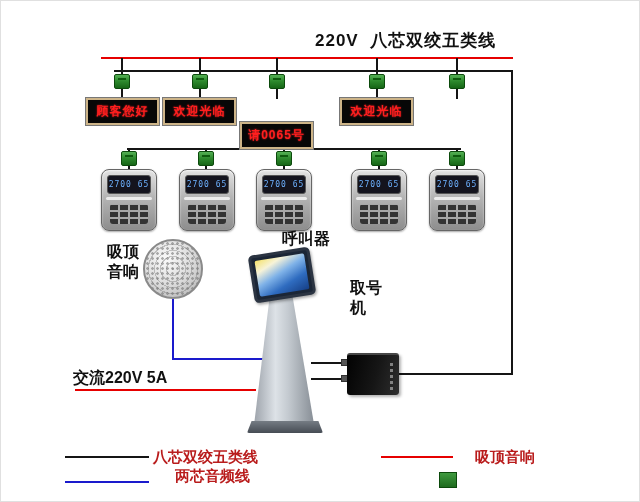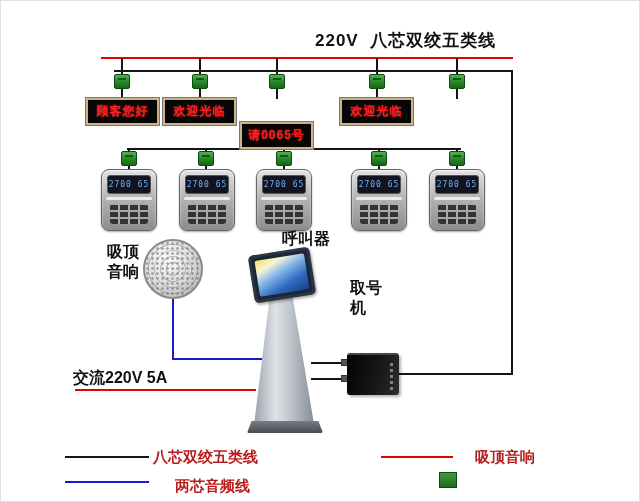--- a/index.html
+++ b/index.html
@@ -200,17 +200,17 @@
 
   <div class="lbl abs" style="left:72px;top:367px;">交流220V 5A</div>
 
   <div class="legend-line black" style="left:64px;top:455px;width:84px;"></div>
   <div class="legend-lbl" style="left:152px;top:447px;">八芯双绞五类线</div>
 
   <div class="legend-line red" style="left:380px;top:455px;width:72px;"></div>
   <div class="legend-lbl" style="left:474px;top:447px;">吸顶音响</div>
 
   <div class="legend-line blue" style="left:64px;top:480px;width:84px;"></div>
-  <div class="legend-lbl" style="left:174px;top:476px;">两芯音频线</div>
+  <div class="legend-lbl" style="left:174px;top:466px;">两芯音频线</div>
 
   <div class="legend-sq"></div>
 
 </div>
 
 </body></html>

